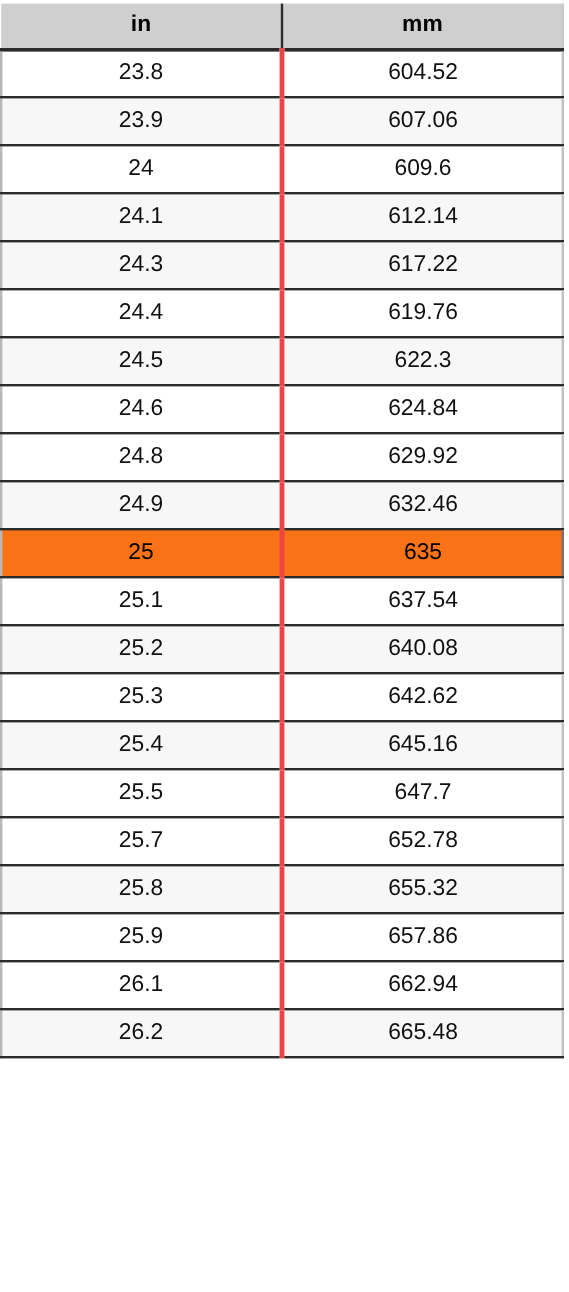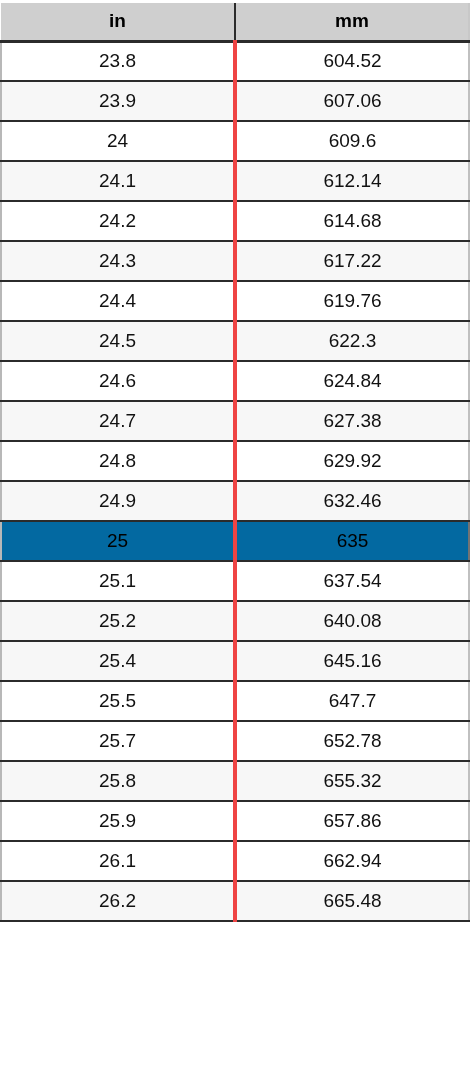--- a/index.html
+++ b/index.html
@@ -55,21 +55,21 @@
     box-sizing: border-box;
     white-space: nowrap;
   }
   tbody td.last-col {
     border-right: 2px solid #c0c0c0;
     border-left: none;
   }
   tbody tr.row-odd td { background: #ffffff; }
   tbody tr.row-even td { background: #f7f7f7; }
   tbody tr.row-highlight td {
-    background: #0369a1;
+    background: #f97316;
     color: #000000;
   }
   tbody tr.row-highlight td.last-col {
     border-right: 2px solid #737373;
   }
 </style>
 </head>
 <body>
 
 <div id="page">
@@ -94,63 +94,59 @@
           <td class="last-col">607.06</td>
         </tr>
         <tr class="row-odd">
           <td>24</td>
           <td class="last-col">609.6</td>
         </tr>
         <tr class="row-even">
           <td>24.1</td>
           <td class="last-col">612.14</td>
         </tr>
-        <tr class="row-odd">
-          <td>24.2</td>
-          <td class="last-col">614.68</td>
-        </tr>
         <tr class="row-even">
           <td>24.3</td>
           <td class="last-col">617.22</td>
         </tr>
         <tr class="row-odd">
           <td>24.4</td>
           <td class="last-col">619.76</td>
         </tr>
         <tr class="row-even">
           <td>24.5</td>
           <td class="last-col">622.3</td>
         </tr>
         <tr class="row-odd">
           <td>24.6</td>
           <td class="last-col">624.84</td>
-        </tr>
-        <tr class="row-even">
-          <td>24.7</td>
-          <td class="last-col">627.38</td>
         </tr>
         <tr class="row-odd">
           <td>24.8</td>
           <td class="last-col">629.92</td>
         </tr>
         <tr class="row-even">
           <td>24.9</td>
           <td class="last-col">632.46</td>
         </tr>
         <tr class="row-highlight">
           <td>25</td>
           <td class="last-col">635</td>
         </tr>
         <tr class="row-odd">
           <td>25.1</td>
           <td class="last-col">637.54</td>
         </tr>
         <tr class="row-even">
           <td>25.2</td>
           <td class="last-col">640.08</td>
+        </tr>
+        <tr class="row-odd">
+          <td>25.3</td>
+          <td class="last-col">642.62</td>
         </tr>
         <tr class="row-even">
           <td>25.4</td>
           <td class="last-col">645.16</td>
         </tr>
         <tr class="row-odd">
           <td>25.5</td>
           <td class="last-col">647.7</td>
         </tr>
         <tr class="row-odd">

